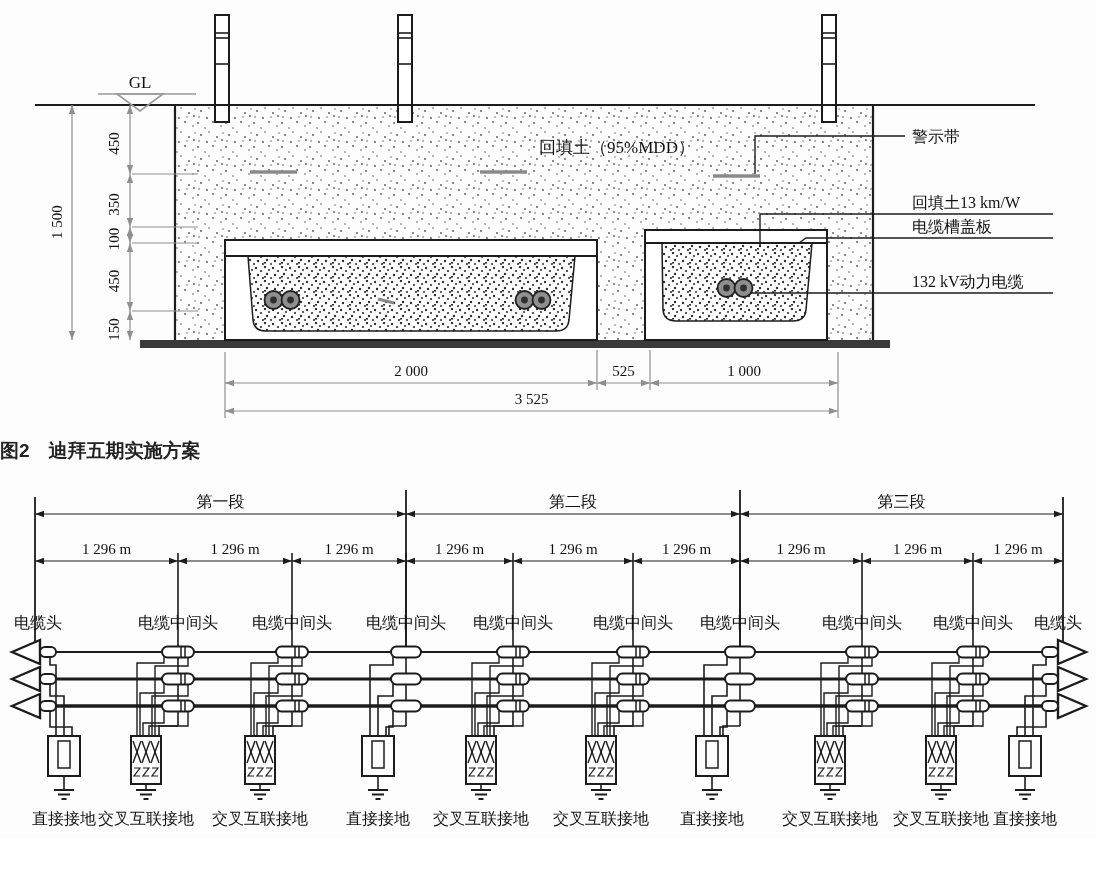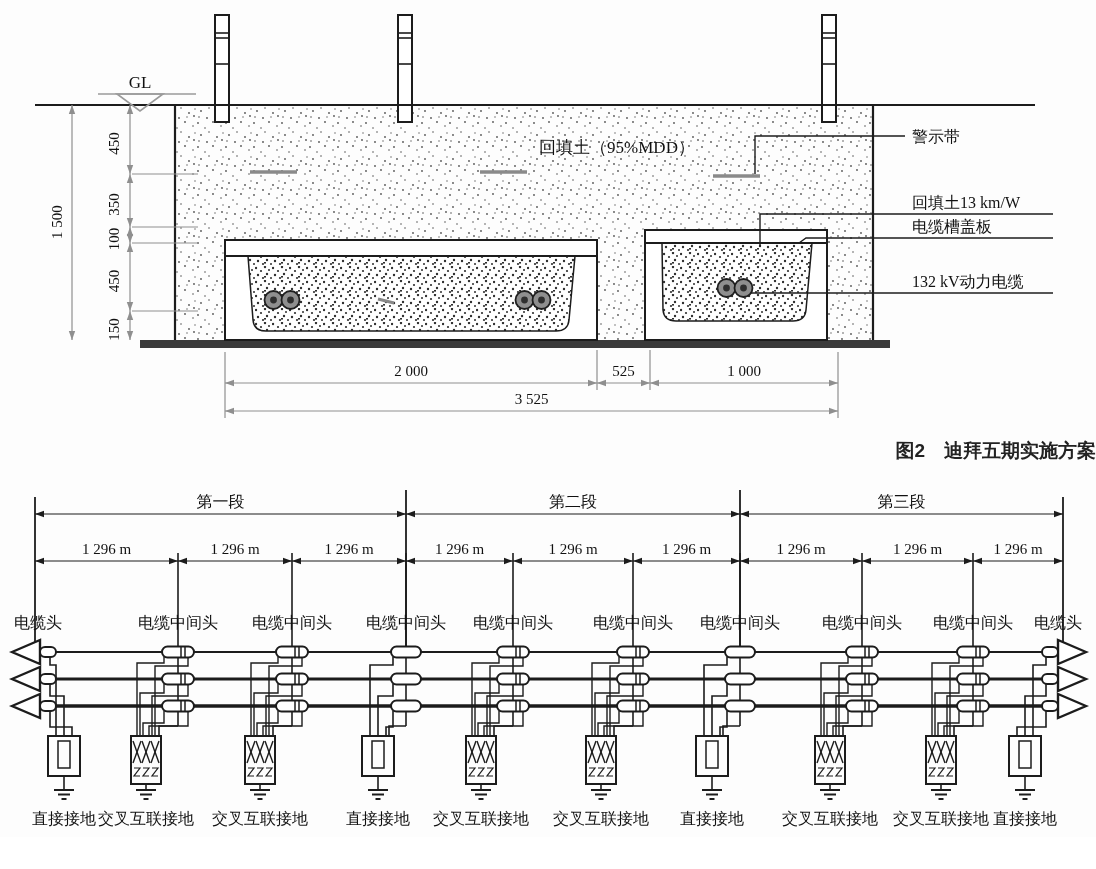--- a/index.html
+++ b/index.html
@@ -1,19 +1,19 @@
 <!DOCTYPE html>
 <html><head>
 <meta charset="utf-8">
 <style>
   html,body{margin:0;padding:0;background:#fff;}
   .page{position:relative;width:1096px;height:837px;background:#fdfdfd;overflow:hidden;
         font-family:"Liberation Serif","DejaVu Serif",serif;}
   svg{position:absolute;left:0;top:0;}
-  .caption{position:absolute;left:0;width:1096px;text-align:right;
+  .caption{position:absolute;left:0;width:1096px;text-align:left;
            font-family:"Liberation Sans","DejaVu Sans",sans-serif;
            font-weight:bold;font-size:19px;color:#222;}
   #cap2{top:438px;}
   #cap3{top:843px;}
 </style>
 </head>
 <body>
 
 <div class="page">
   <svg id="diagram" width="1096" height="869" viewBox="0 0 1096 869">

